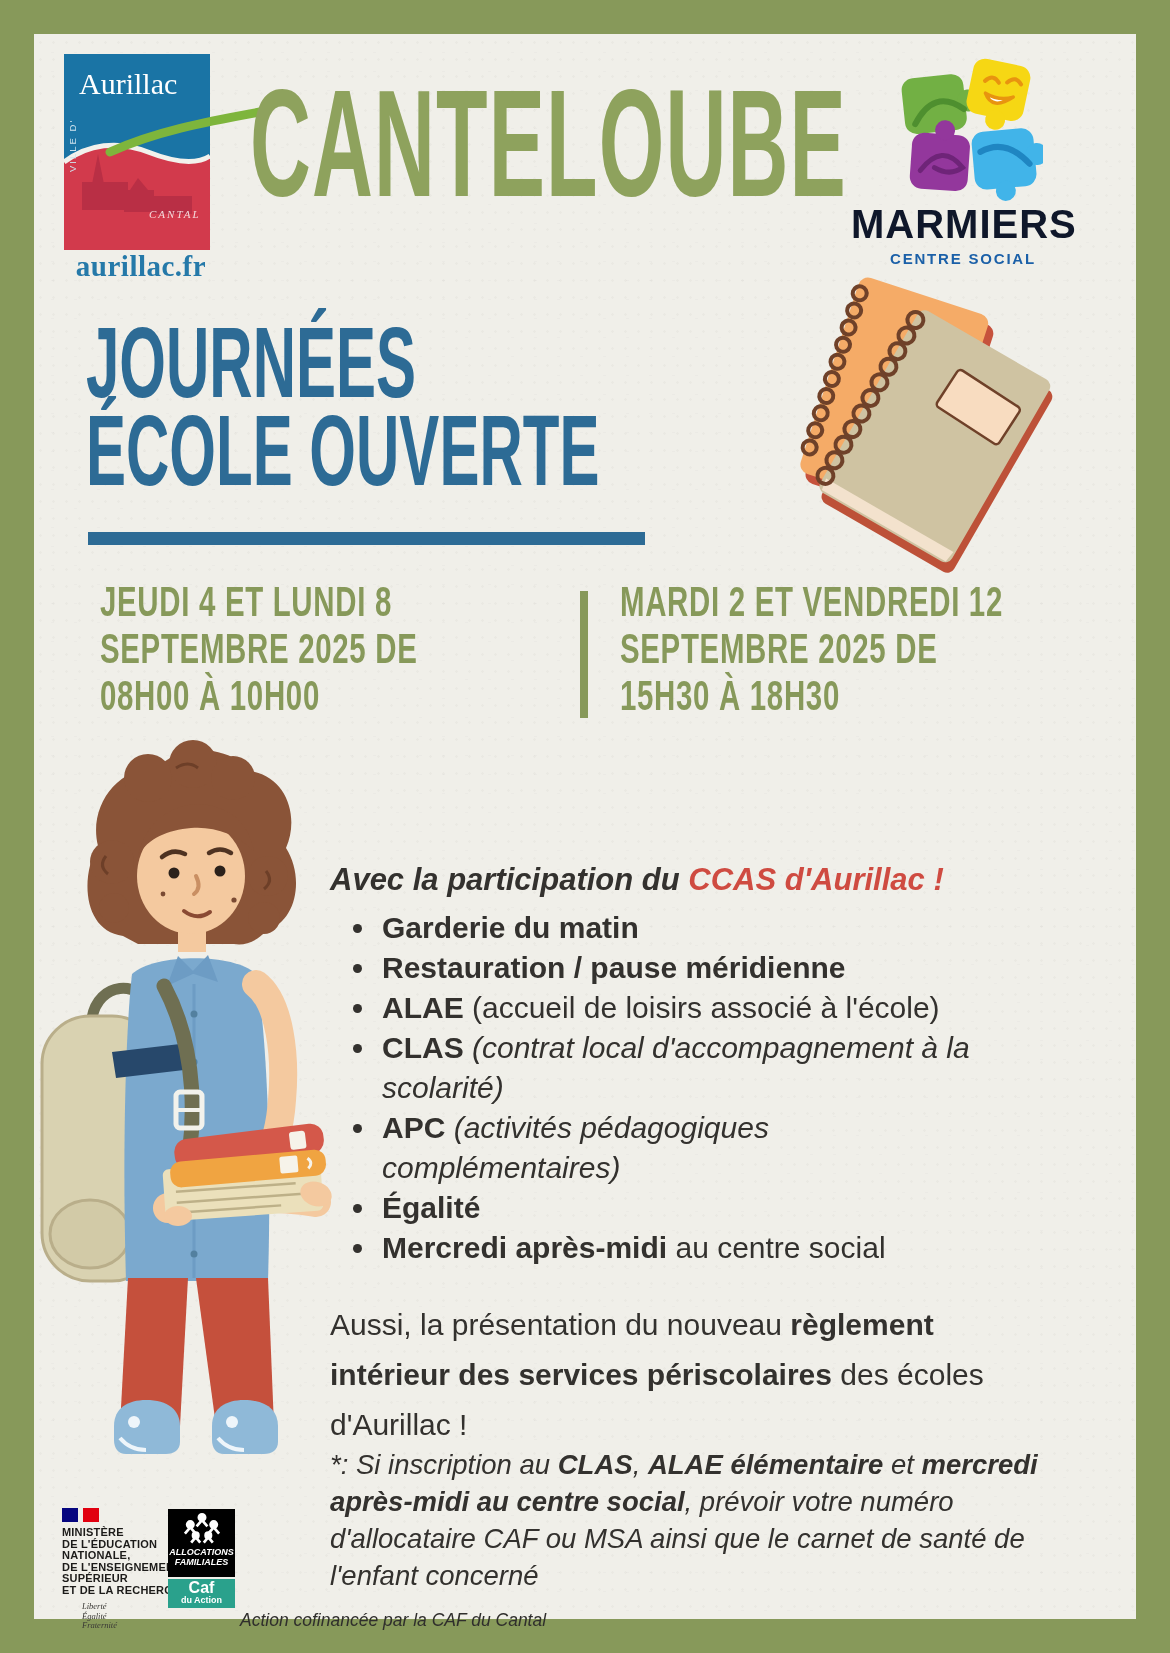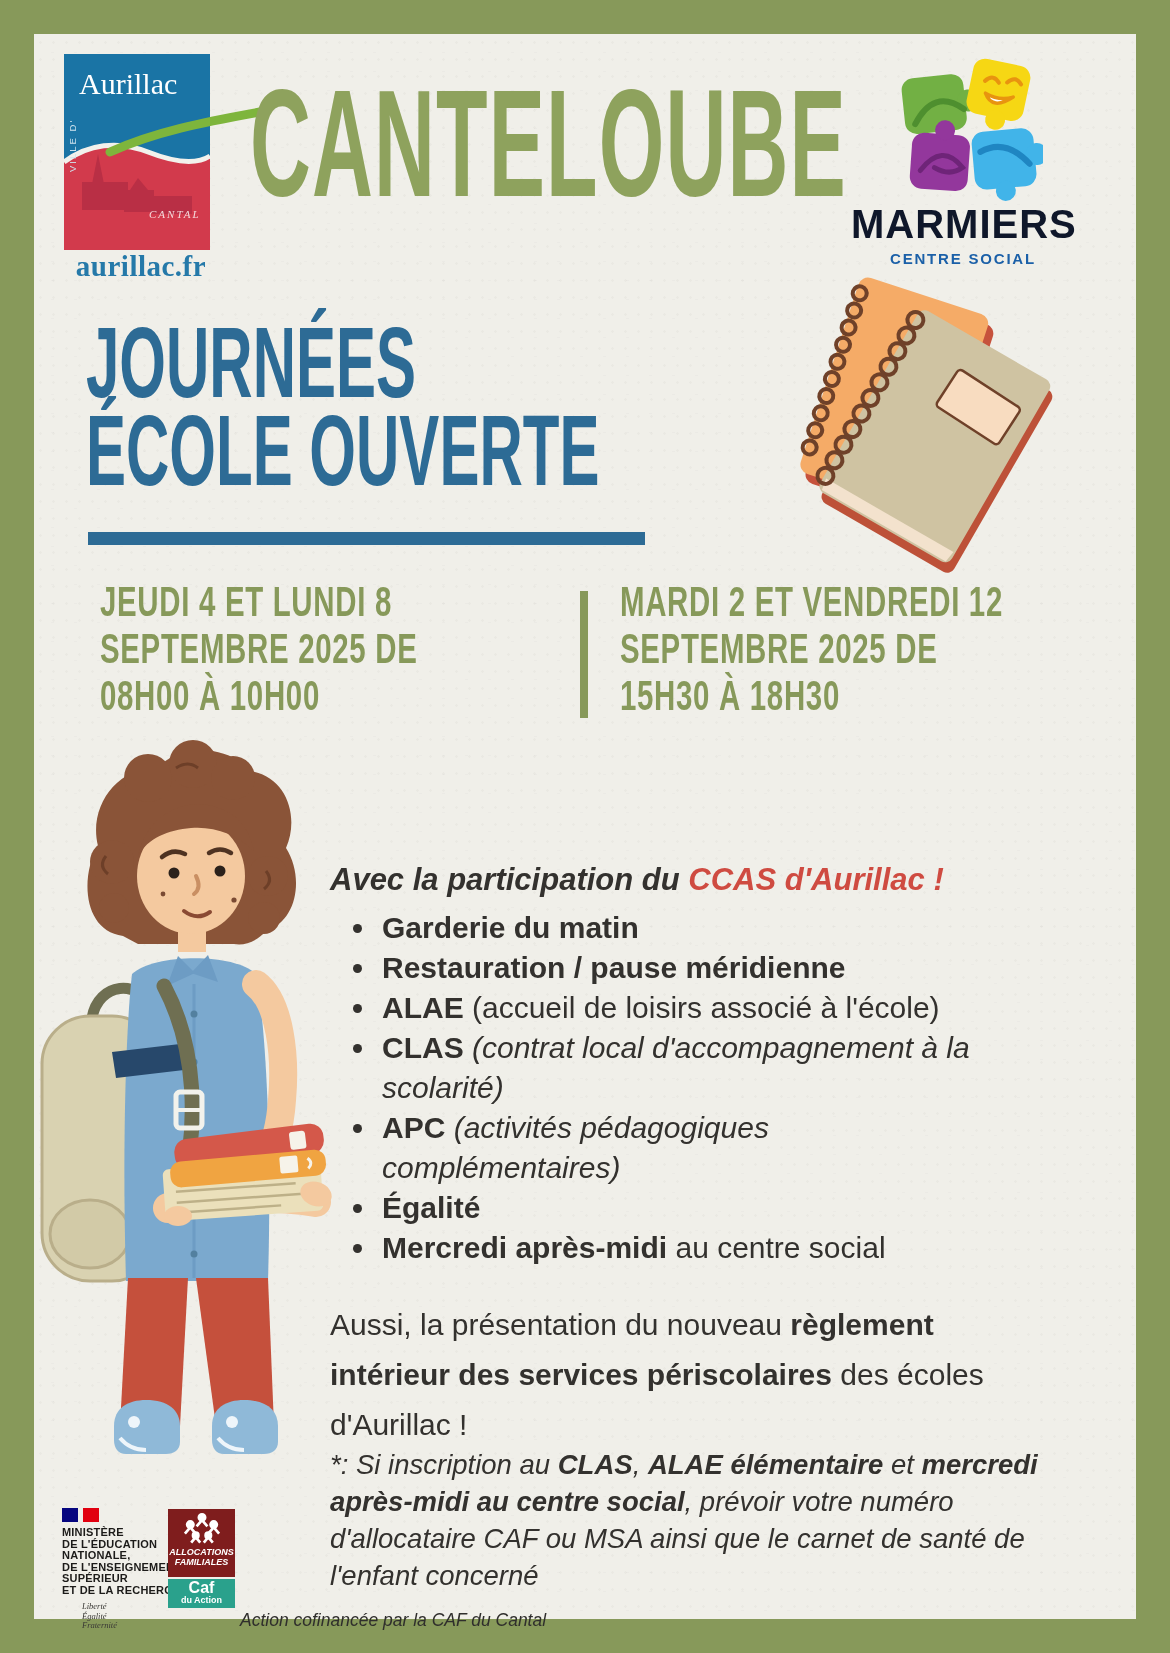--- a/index.html
+++ b/index.html
@@ -66,21 +66,21 @@
   #ministry-flag { width:38px; height:14px; display:flex; margin-bottom:5px; }
   #ministry-flag .fb1 { width:16px; background:#06067f; }
   #ministry-flag .fw { width:5px; background:#f0efe9; }
   #ministry-flag .fr1 { width:16px; background:#e1000f; }
   .ministry-line { font-size:11px; font-weight:bold; line-height:11.5px;
     color:#1c1b19; letter-spacing:.2px; }
   #motto { margin-top:6px;margin-left:20px; }
   .motto-line { font-family:"Liberation Serif", serif; font-style:italic;
     font-size:8.5px; line-height:9.5px; color:#3a3935; }
   #caf { left:168px; top:1509px; width:67px; }
-  #caf-top { background:#7f1d1d; height:68px; text-align:center; padding-top:3px; }
+  #caf-top { background:#000000; height:68px; text-align:center; padding-top:3px; }
   .caf-alloc { font-size:9px; font-weight:bold; font-style:italic; color:#fff; line-height:9.5px; }
   #caf-bottom { background:#2aa18c; height:29px; margin-top:2px; text-align:center; padding-top:1px; }
   #caf-name { font-size:16px; font-weight:bold; color:#fff; line-height:16px; }
   #caf-sub { font-size:9px; font-weight:bold; color:#fff; line-height:9px; }
   #cofinance { left:240px; top:1588px; font-size:17.5px; font-style:italic; color:#2f2e2c;margin-top:22px; }
 
   svg { display:block; }
 </style>
 </head>
 <body>

